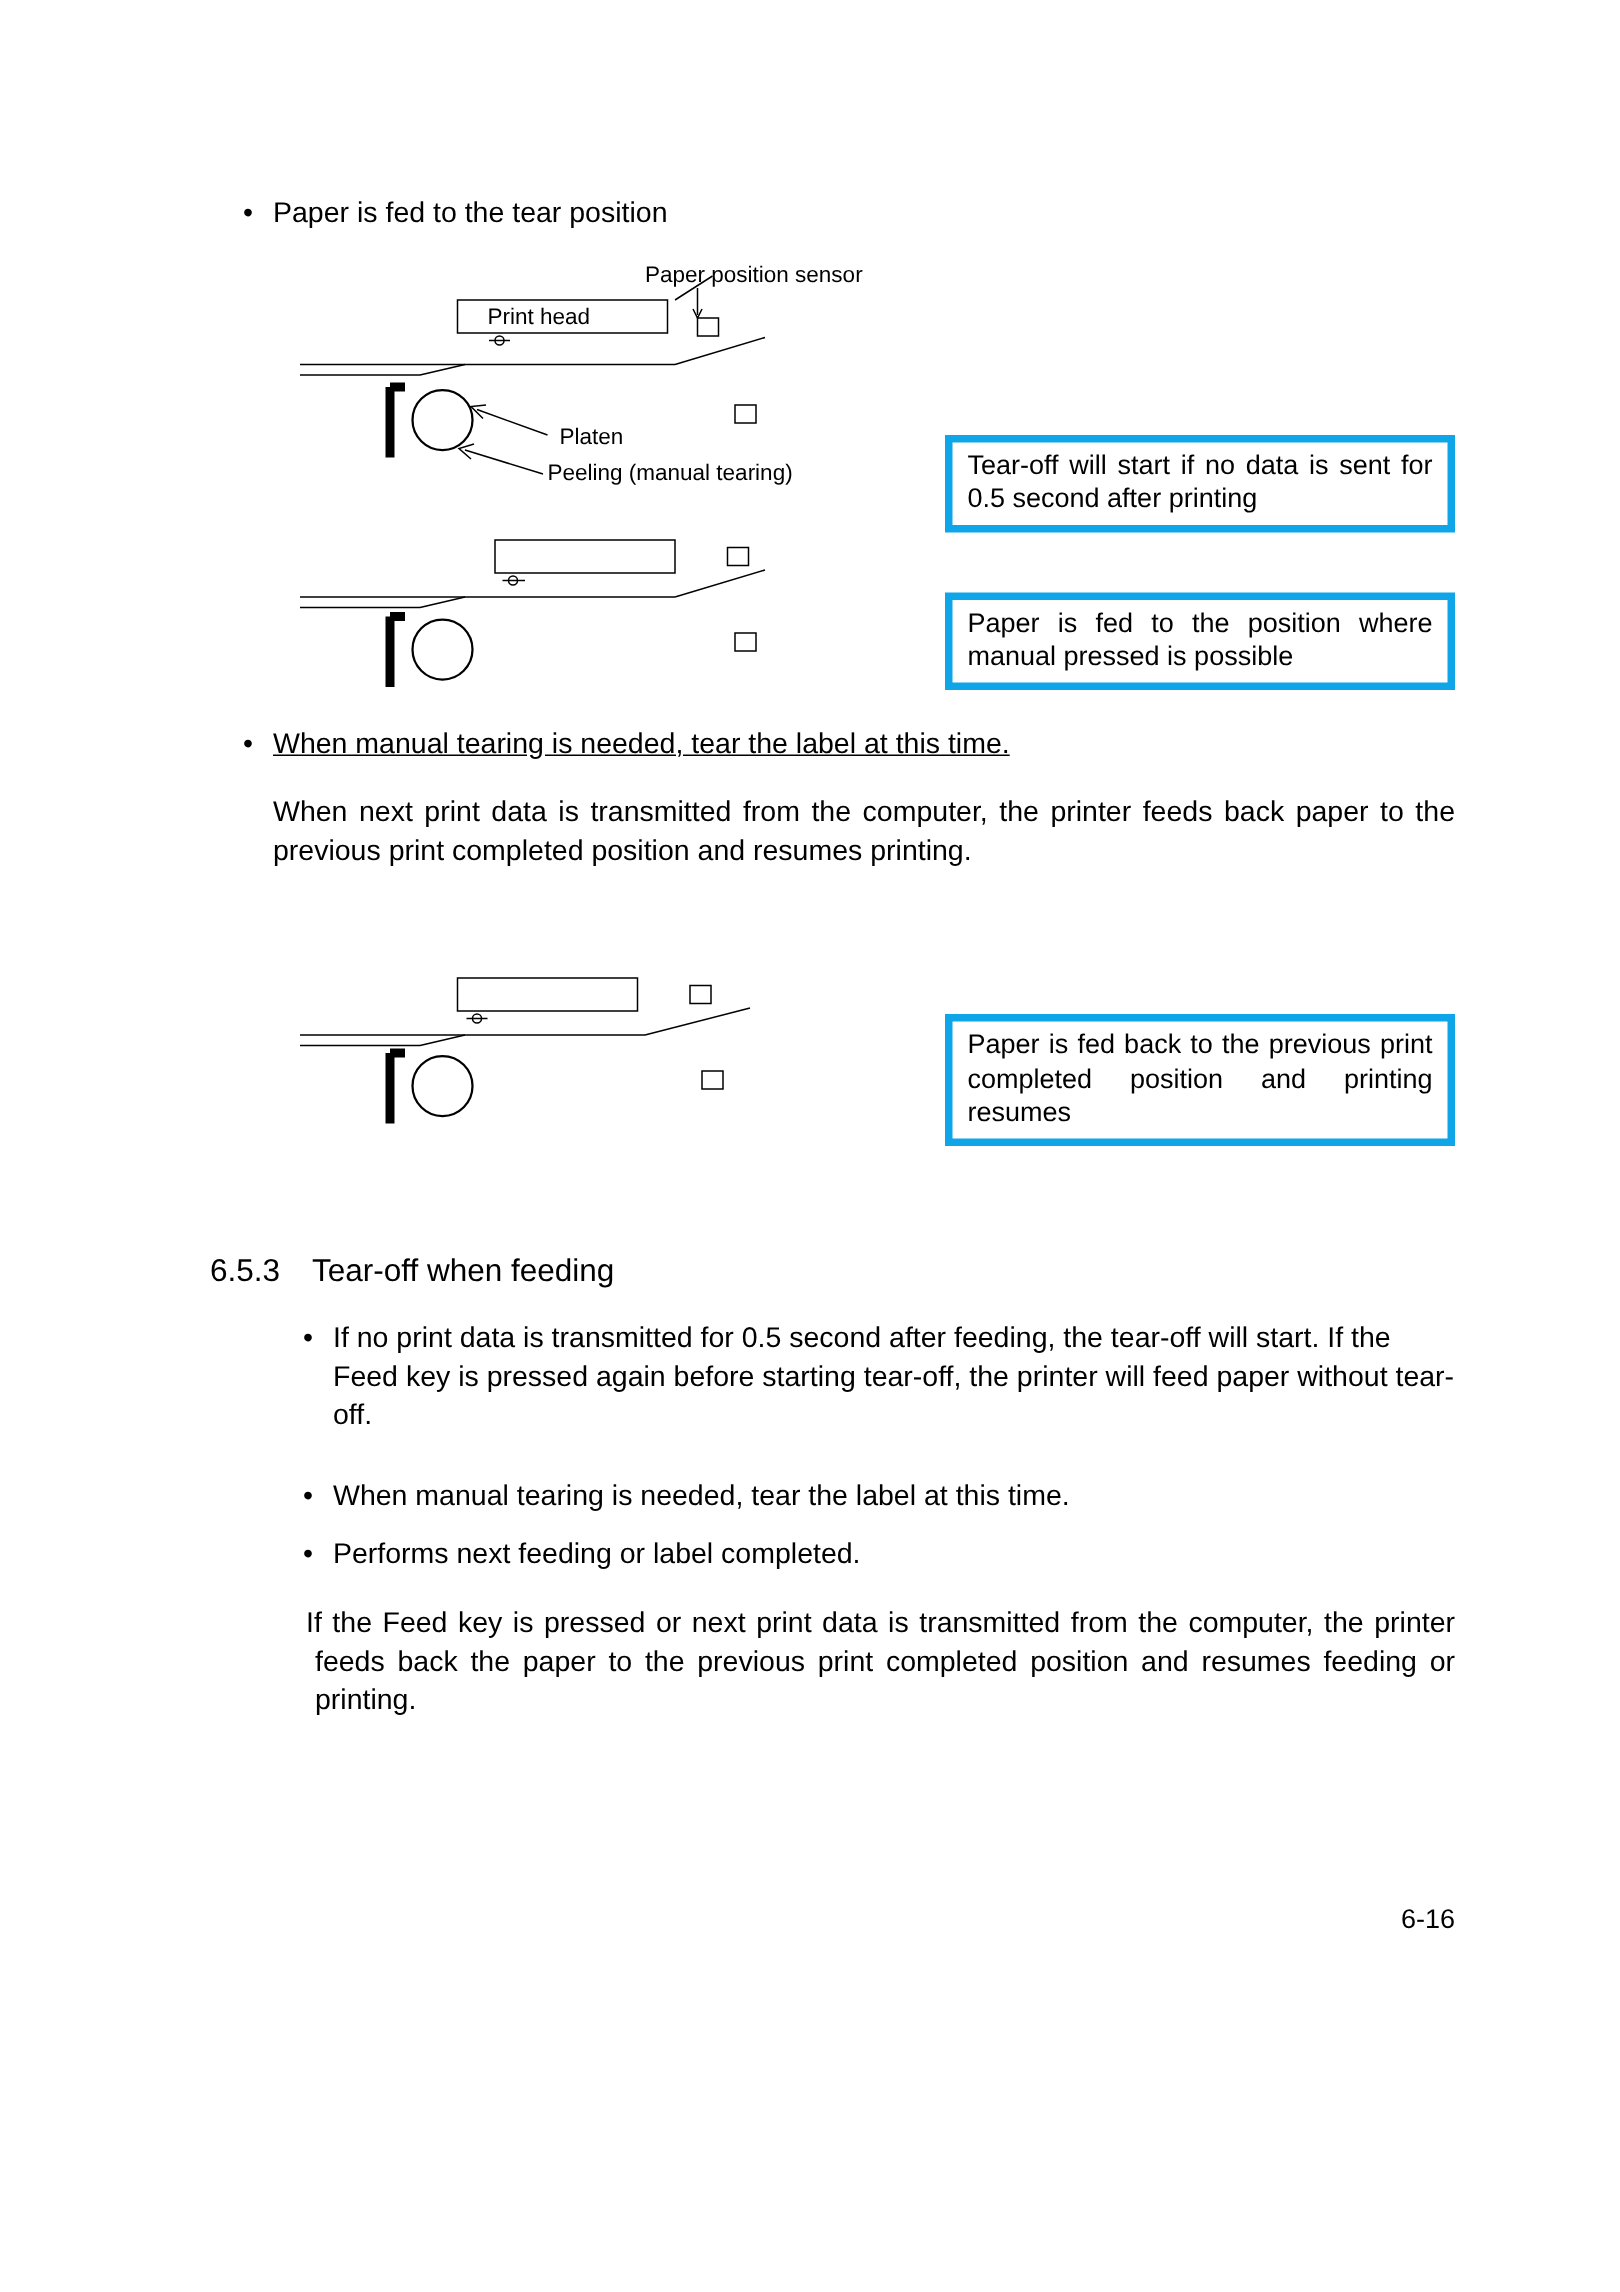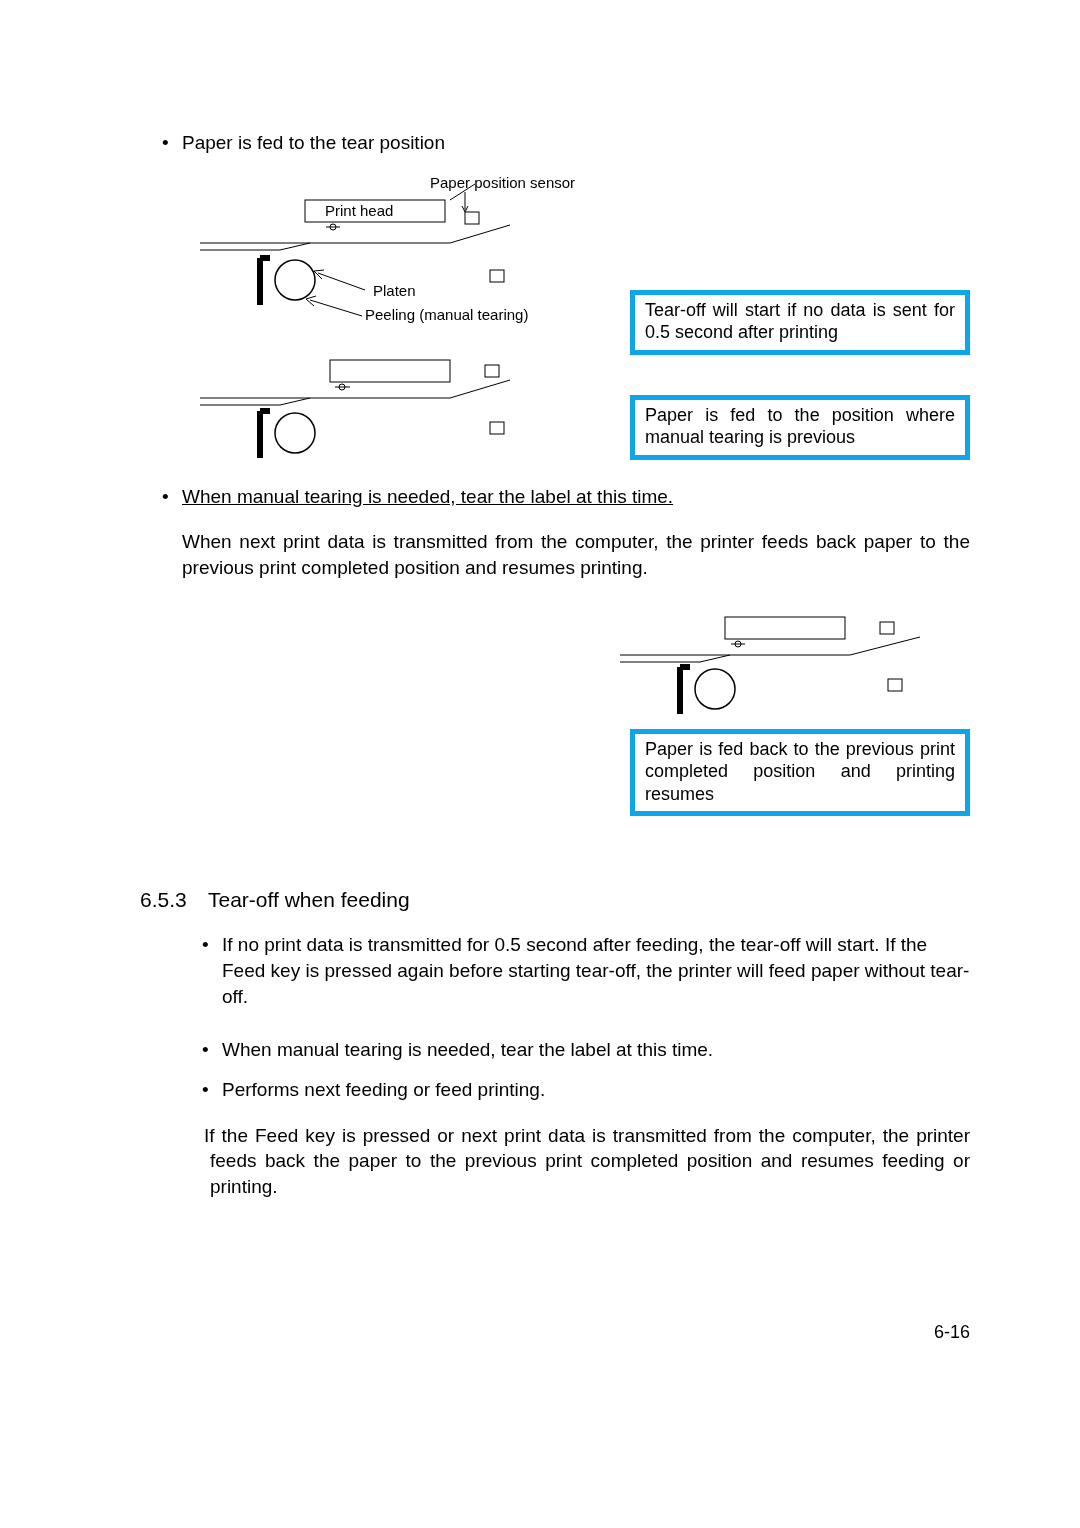--- a/index.html
+++ b/index.html
@@ -89,32 +89,32 @@
         <rect x="300" y="102" width="14" height="12" fill="#fff" stroke="#000"></rect>
         <circle cx="105" cy="113" r="20" fill="none" stroke="#000" stroke-width="1.5"></circle>
         <line x1="70" y1="91" x2="70" y2="138" stroke="#000" stroke-width="6"></line>
         <line x1="70" y1="91" x2="80" y2="91" stroke="#000" stroke-width="6"></line>
       </g>
     </svg>
   </div>
   <div class="boxcol">
     <div class="box">Tear-off will start if no data is sent for 0.5 second after printing</div>
     <div style="height:40px"></div>
-    <div class="box">Paper is fed to the position where manual tearing is previous</div>
+    <div class="box">Paper is fed to the position where manual pressed is possible</div>
   </div>
 </div>
 
 <div style="height:24px"></div>
 
 <ul class="bl">
   <li><span class="under">When manual tearing is needed, tear the label at this time.</span></li>
 </ul>
 <div class="ind">When next print data is transmitted from the computer, the printer feeds back paper to the previous print completed position and resumes printing.</div>
 
-<div class="figrow" style="margin-top:8px;flex-direction:column;">
+<div class="figrow" style="margin-top:43px;">
   <div class="figcol" style="width:360px">
     <svg width="360" height="140">
       <rect x="115" y="28" width="120" height="22" fill="#fff" stroke="#000"></rect>
       <circle cx="128" cy="55" r="3" fill="none" stroke="#000"></circle>
       <line x1="121" y1="55" x2="135" y2="55" stroke="#000"></line>
       <line x1="10" y1="66" x2="240" y2="66" stroke="#000"></line>
       <line x1="240" y1="66" x2="310" y2="48" stroke="#000"></line>
       <line x1="10" y1="73" x2="90" y2="73" stroke="#000"></line>
       <line x1="90" y1="73" x2="120" y2="66" stroke="#000"></line>
       <rect x="270" y="33" width="14" height="12" fill="#fff" stroke="#000"></rect>
@@ -133,18 +133,18 @@
   <span class="num">6.5.3</span><span>Tear-off when feeding</span>
 </h3>
 
 <div style="padding-left:40px;">
 <ul class="bl">
   <li>If no print data is transmitted for 0.5 second after feeding, the tear-off will start.    If the Feed key is pressed again before starting tear-off, the printer will feed paper without tear-off.</li>
 </ul>
 <div style="height:14px"></div>
 <ul class="bl">
   <li>When manual tearing is needed, tear the label at this time.</li>
-  <li>Performs next feeding or feed printing.</li>
+  <li>Performs next feeding or label completed.</li>
 </ul>
 <div class="ind" style="padding-left:30px; text-indent:-6px;">If the Feed key is pressed or next print data is transmitted from the computer, the printer feeds back the paper to the previous print completed position and resumes feeding or printing.</div>
 </div>
 
 <div class="pnum">6-16</div>
 
 </body></html>

